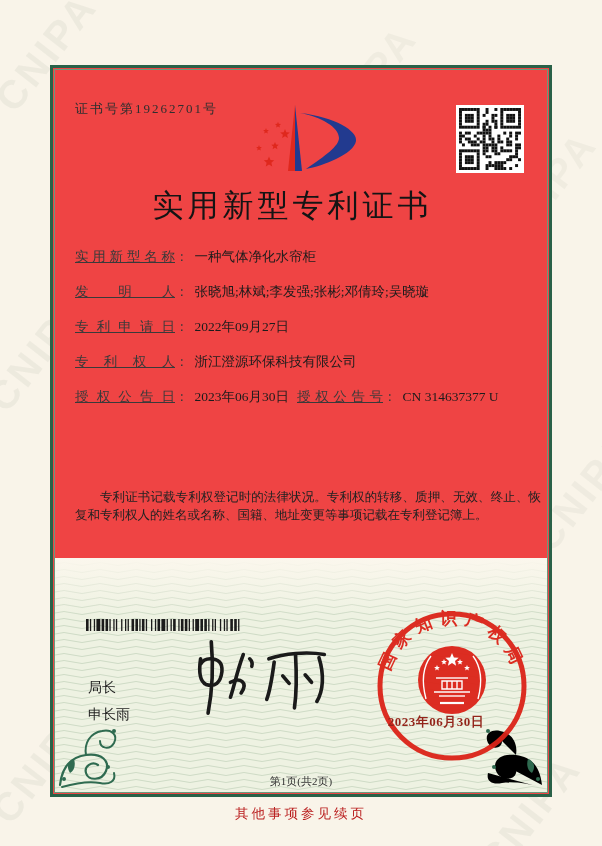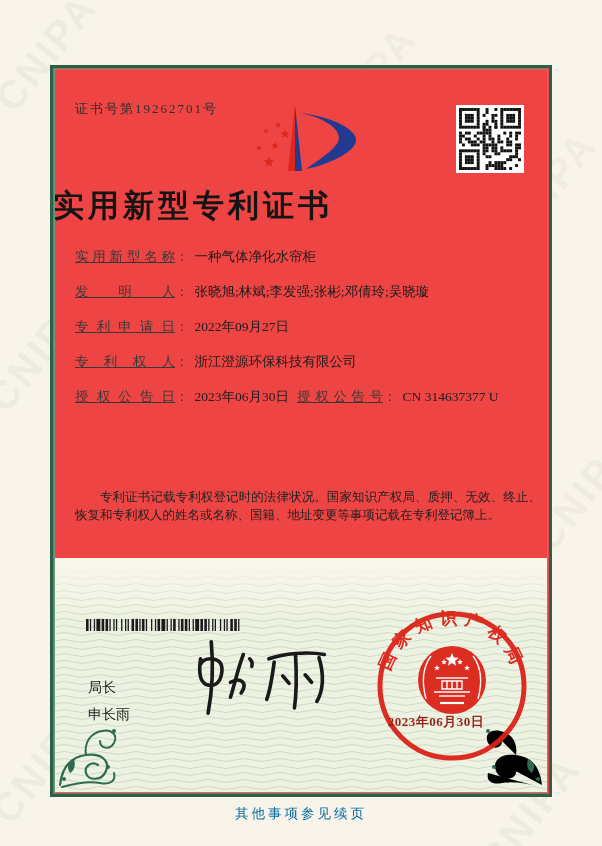--- a/index.html
+++ b/index.html
@@ -28,22 +28,22 @@
   
   .waves-wrap{position:absolute;left:2px;right:2px;bottom:2px;height:234px;overflow:hidden;}
   .wave-fade{position:absolute;left:0;right:0;top:0;height:58px;
              background:linear-gradient(#fbf7ed,rgba(251,247,237,0));}
 
   .cert-no{position:absolute;left:22px;top:32px;font-size:13px;letter-spacing:2px;color:#2f2f2f;}
 
   .logo{position:absolute;left:196px;top:26px;width:116px;height:90px;}
   .qr{position:absolute;left:403px;top:37px;width:62px;height:62px;background:#fff;padding:3px;}
 
-  .title{position:absolute;left:0;right:17px;top:117px;text-align:left;
-         font-size:31px;font-weight:700;letter-spacing:4px;color:#141414;}
+  .title{position:absolute;left:0;right:17px;top:117px;text-align:center;
+         font-size:31px;font-weight:400;letter-spacing:4px;color:#141414;}
 
   .fields{position:absolute;left:22px;top:179px;width:462px;font-size:13.5px;line-height:19px;}
   .f-row{margin-bottom:16px;position:relative;}
   .f-label{display:inline-block;width:100px;text-align:justify;text-align-last:justify;color:#3a3a3a;text-decoration:underline;}
   .f-colon{color:#3a3a3a;margin-right:6px;}
   .f-value{color:#1c1c1c;}
   .f-row.addr{margin-bottom:8px;}
   .f-row.addr .f-value{display:inline-block;width:330px;vertical-align:top;line-height:20px;}
   .grant2{position:absolute;left:222px;top:0;}
   .grant2 .f-label{width:86px;}
@@ -63,21 +63,21 @@
   .seal-date{font-size:13px;font-weight:700;fill:#8f1a10;letter-spacing:.5px;
              font-family:"Liberation Serif","DejaVu Serif",serif;}
 
   .page-info{position:absolute;left:0;right:0;top:706px;text-align:center;font-size:11px;color:#333;}
 
   .ornament{position:absolute;bottom:3px;width:70px;height:68px;}
   .ornament.left{left:3px;}
   .ornament.right{right:3px;transform:scale(-1,1);}
 
   .continuation{position:absolute;left:0;right:0;top:805px;text-align:center;
-                font-size:13.5px;letter-spacing:3px;color:#0369a1;}
+                font-size:13.5px;letter-spacing:3px;color:#b91c1c;}
 </style>
 </head>
 <body>
 
 <div class="page">
 
   <span class="wm">CNIPA</span>
   <span class="wm">CNIPA</span>
   <span class="wm">CNIPA</span>
   <span class="wm">CNIPA</span>
@@ -409,21 +409,21 @@
       </div>
       <div class="f-row">
         <span class="f-label">授权公告日</span><span class="f-colon">：</span><span class="f-value">2023年06月30日</span>
         <span class="grant2">
           <span class="f-label">授权公告号</span><span class="f-colon">：</span><span class="f-value">CN 314637377 U</span>
         </span>
       </div>
     </div>
 
     <div class="paras">
-      <p>专利证书记载专利权登记时的法律状况。国家知识产权局、质押、无效、终止、恢复和专利权人的姓名或名称、国籍、地址变更等事项记载在专利登记簿上。</p>
+      <p>专利证书记载专利权登记时的法律状况。专利权的转移、质押、无效、终止、恢复和专利权人的姓名或名称、国籍、地址变更等事项记载在专利登记簿上。</p>
     </div>
 
     <svg class="barcode" id="barcode" viewBox="0 0 154 12" preserveAspectRatio="none">
         <rect x="0.0" y="0" width="2.6" height="12" fill="#1b1b1b"></rect>
         <rect x="3.9" y="0" width="1.3" height="12" fill="#1b1b1b"></rect>
         <rect x="7.8" y="0" width="1.3" height="12" fill="#1b1b1b"></rect>
         <rect x="10.4" y="0" width="3.9" height="12" fill="#1b1b1b"></rect>
         <rect x="15.6" y="0" width="2.6" height="12" fill="#1b1b1b"></rect>
         <rect x="19.5" y="0" width="2.6" height="12" fill="#1b1b1b"></rect>
         <rect x="23.4" y="0" width="1.3" height="12" fill="#1b1b1b"></rect>
@@ -504,16 +504,17 @@
           <path d="M-18 12 h36"></path>
           <path d="M-13 16 h26"></path>
           <path d="M-26 19 C-30 4 -30 -12 -21 -24"></path>
           <path d="M26 19 C30 4 30 -12 21 -24"></path>
           <path d="M-12 23 h24" stroke-width="2.2"></path>
         </g>
       </g>
       <text class="seal-date" x="64" y="118" text-anchor="middle">2023年06月30日</text>
     </svg>
 
+    <div class="page-info">第1页(共2页)</div>
   </div>
 
   <div class="continuation">其他事项参见续页</div>
 </div>
 
 </body></html>

